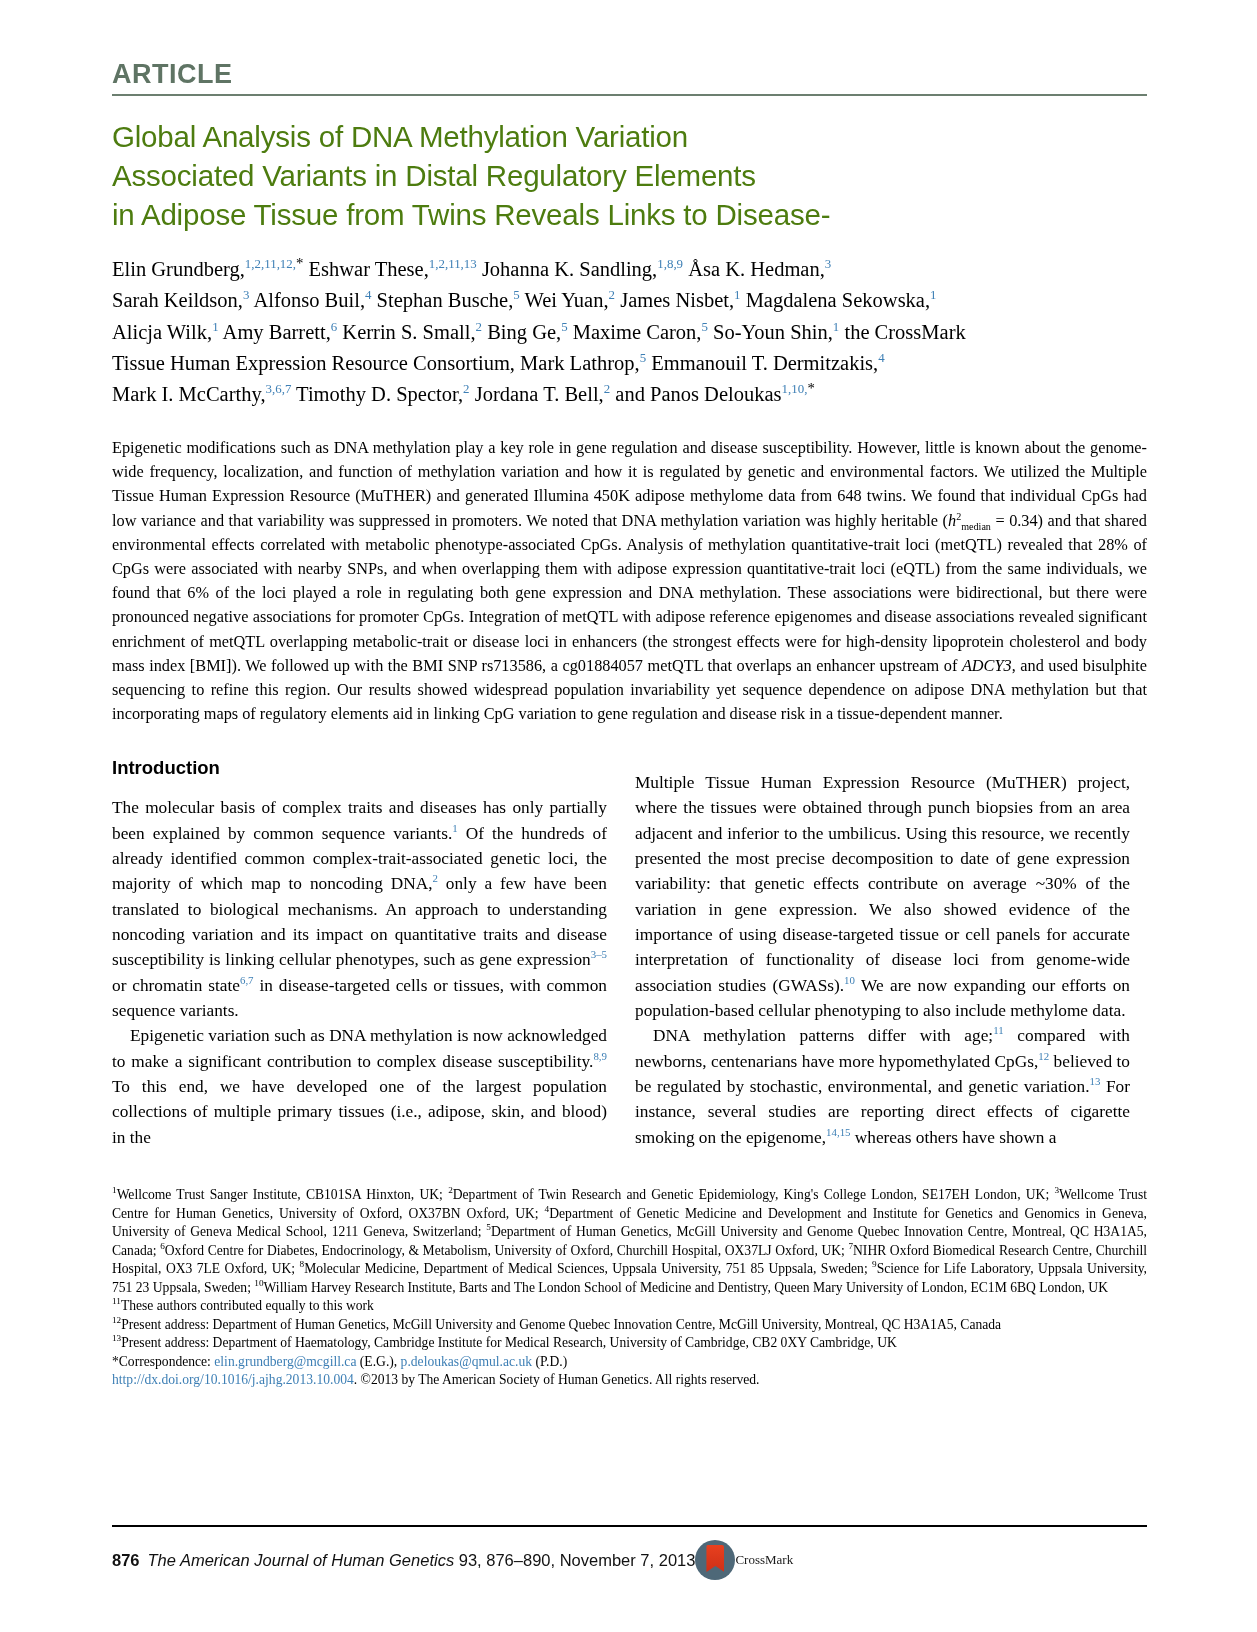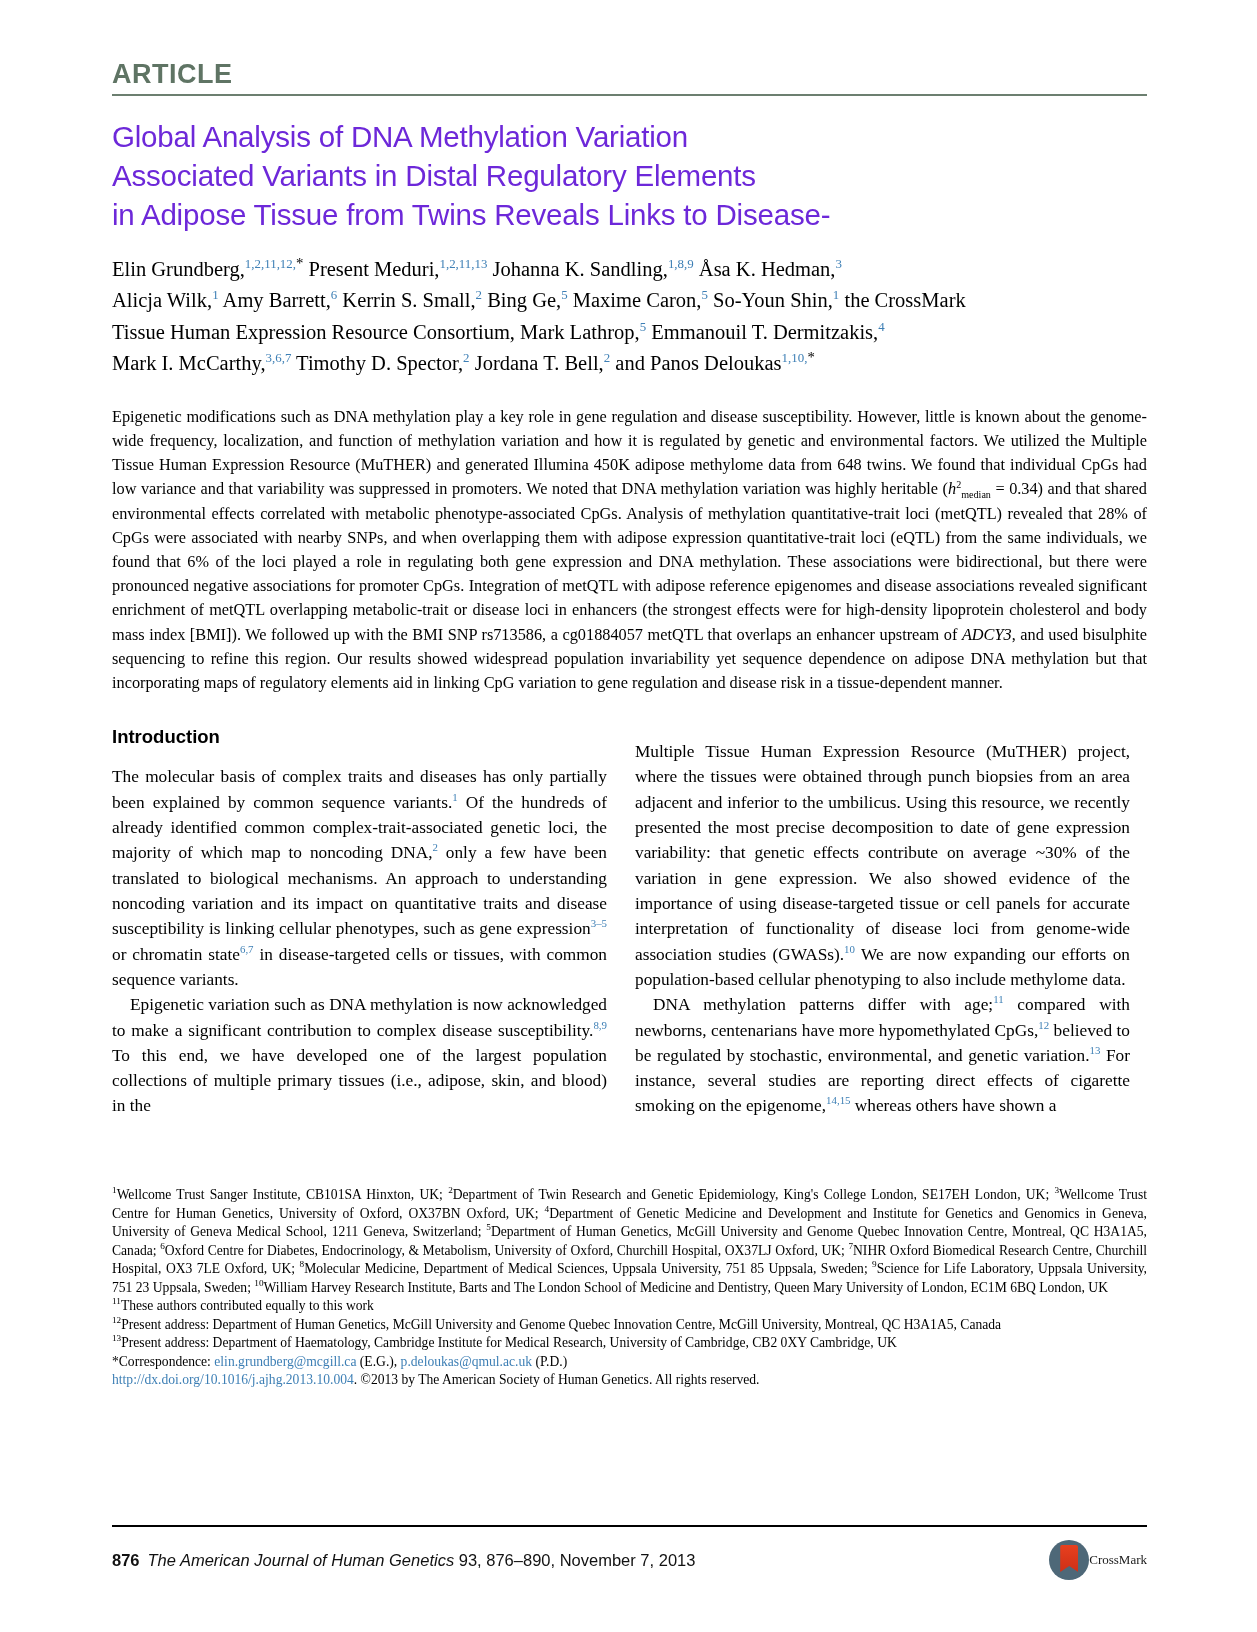--- a/index.html
+++ b/index.html
@@ -42,21 +42,21 @@
     width: 100%;
     margin-bottom: 22px;
   }
 
   
   .paper-title {
     font-family: "Liberation Sans", sans-serif;
     font-weight: normal;
     font-size: 29.5px;
     line-height: 1.32;
-    color: #6d28d9;
+    color: #4d7c0f;
     letter-spacing: -0.2px;
   }
   .paper-title .tline { display: block; }
 
   
   .authors {
     font-family: "Liberation Serif", serif;
     font-size: 20.5px;
     line-height: 1.52;
     text-align: justify;
@@ -143,21 +143,20 @@
     width: 1035px;
     border-top: 2px solid #000;
   }
   .footer {
     position: absolute;
     left: 112px;
     top: 1540px;
     width: 1035px;
     display: flex;
     align-items: center;
-    justify-content: space-between;
   }
   .footer-left {
     font-family: "Liberation Sans", sans-serif;
     font-size: 16.5px;
     color: #111;
   }
   .footer-left .pg {
     font-weight: bold;
     margin-right: 8px;
   }
@@ -202,21 +201,22 @@
     <div class="article-rule"></div>
   </div>
 
   <h1 class="paper-title">
     <span class="tline">Global Analysis of DNA Methylation Variation</span>
     <span class="tline">Associated Variants in Distal Regulatory Elements</span>
     <span class="tline">in Adipose Tissue from Twins Reveals Links to Disease-</span>
   </h1>
 
   <div class="authors" id="author-list">
-      <span class="aline"><span>Elin Grundberg,</span><sup class="aff">1,2,11,12,</sup><sup class="star">*</sup><span> Present Meduri,</span><sup class="aff">1,2,11,13</sup><span> Johanna K. Sandling,</span><sup class="aff">1,8,9</sup><span> Åsa K. Hedman,</span><sup class="aff">3</sup></span>
+      <span class="aline"><span>Elin Grundberg,</span><sup class="aff">1,2,11,12,</sup><sup class="star">*</sup><span> Eshwar These,</span><sup class="aff">1,2,11,13</sup><span> Johanna K. Sandling,</span><sup class="aff">1,8,9</sup><span> Åsa K. Hedman,</span><sup class="aff">3</sup></span>
+      <span class="aline"><span>Sarah Keildson,</span><sup class="aff">3</sup><span> Alfonso Buil,</span><sup class="aff">4</sup><span> Stephan Busche,</span><sup class="aff">5</sup><span> Wei Yuan,</span><sup class="aff">2</sup><span> James Nisbet,</span><sup class="aff">1</sup><span> Magdalena Sekowska,</span><sup class="aff">1</sup></span>
       <span class="aline"><span>Alicja Wilk,</span><sup class="aff">1</sup><span> Amy Barrett,</span><sup class="aff">6</sup><span> Kerrin S. Small,</span><sup class="aff">2</sup><span> Bing Ge,</span><sup class="aff">5</sup><span> Maxime Caron,</span><sup class="aff">5</sup><span> So-Youn Shin,</span><sup class="aff">1</sup><span> the CrossMark</span></span>
       <span class="aline"><span>Tissue Human Expression Resource Consortium, Mark Lathrop,</span><sup class="aff">5</sup><span> Emmanouil T. Dermitzakis,</span><sup class="aff">4</sup></span>
       <span class="aline"><span>Mark I. McCarthy,</span><sup class="aff">3,6,7</sup><span> Timothy D. Spector,</span><sup class="aff">2</sup><span> Jordana T. Bell,</span><sup class="aff">2</sup><span> and Panos Deloukas</span><sup class="aff">1,10,</sup><sup class="star">*</sup></span>
     </div>
 
   <div class="abstract">
     <span>Epigenetic modifications such as DNA methylation play a key role in gene regulation and disease susceptibility. However, little is known about the genome-wide frequency, localization, and function of methylation variation and how it is regulated by genetic and environmental factors. We utilized the Multiple Tissue Human Expression Resource (MuTHER) and generated Illumina 450K adipose methylome data from 648 twins. We found that individual CpGs had low variance and that variability was suppressed in promoters. We noted that DNA methylation variation was highly heritable (</span><i class="h2m">h</i><sup class="sm">2</sup><sub class="sm">median</sub><span> = 0.34) and that shared environmental effects correlated with metabolic phenotype-associated CpGs. Analysis of methylation quantitative-trait loci (metQTL) revealed that 28% of CpGs were associated with nearby SNPs, and when overlapping them with adipose expression quantitative-trait loci (eQTL) from the same individuals, we found that 6% of the loci played a role in regulating both gene expression and DNA methylation. These associations were bidirectional, but there were pronounced negative associations for promoter CpGs. Integration of metQTL with adipose reference epigenomes and disease associations revealed significant enrichment of metQTL overlapping metabolic-trait or disease loci in enhancers (the strongest effects were for high-density lipoprotein cholesterol and body mass index [BMI]). We followed up with the BMI SNP rs713586, a cg01884057 metQTL that overlaps an enhancer upstream of </span><i>ADCY3</i><span>, and used bisulphite sequencing to refine this region. Our results showed widespread population invariability yet sequence dependence on adipose DNA methylation but that incorporating maps of regulatory elements aid in linking CpG variation to gene regulation and disease risk in a tissue-dependent manner.</span>
   </div>
 
   <div class="body-cols">

